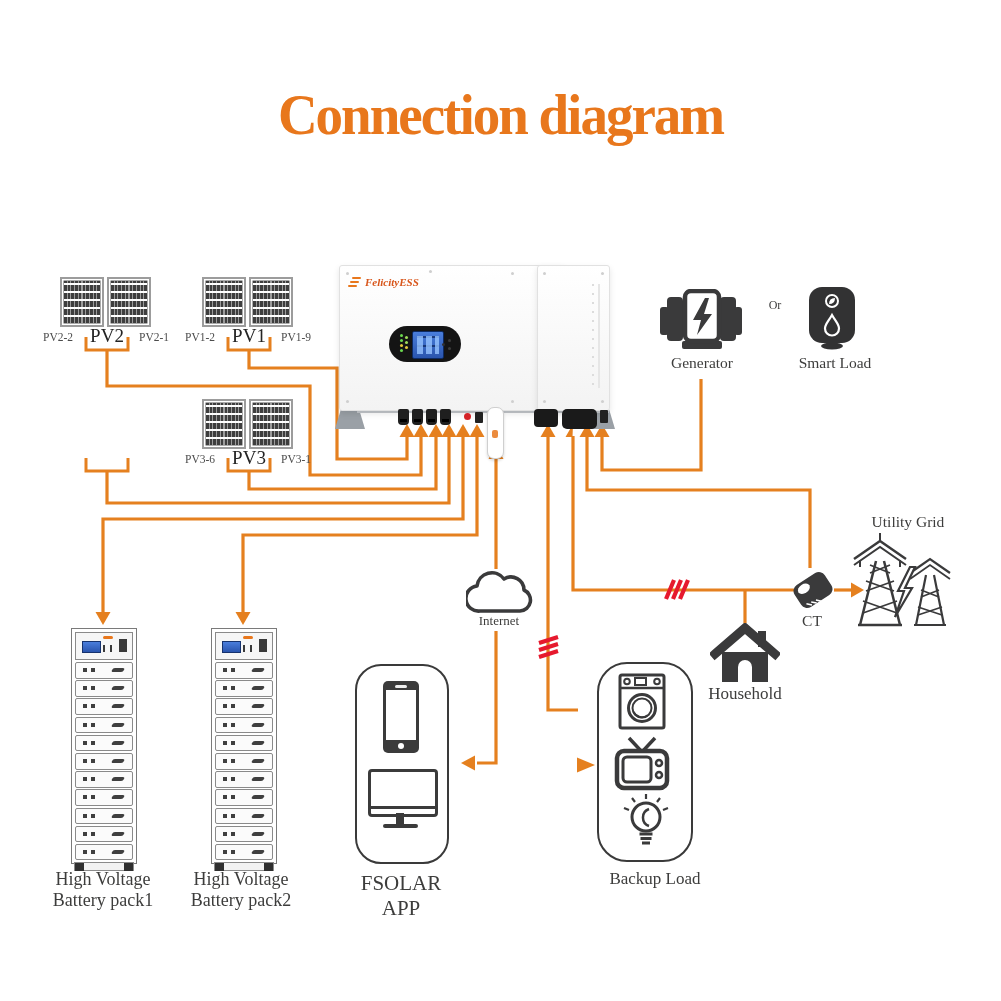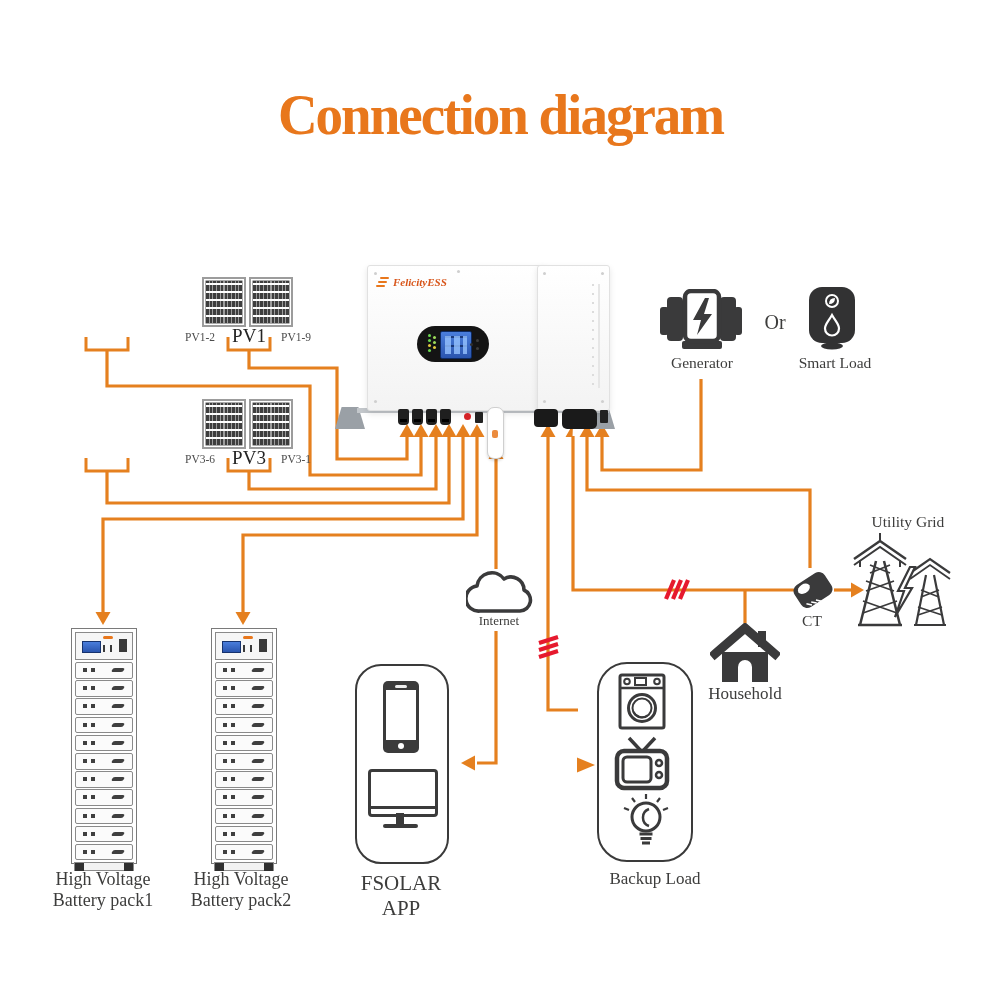--- a/index.html
+++ b/index.html
@@ -33,21 +33,21 @@
   .lbl2{line-height:21px;font-size:18px;}
   
   .inverter{position:absolute;left:333px;top:236px;width:285px;height:215px;z-index:3;}
   .inv-foot{position:absolute;top:144px;width:30px;height:22px;background:#9aa0a6;
             clip-path:polygon(22% 0,78% 0,100% 100%,0 100%);}
   .inv-foot.l{left:2px;} .inv-foot.r{left:252px;}
   .inv-rail{position:absolute;left:24px;top:145px;width:252px;height:5px;background:#c3c7cb;}
   .inv-main,.inv-side{position:absolute;top:2px;height:144px;border:1px solid #e1e1e1;
       border-radius:3px;background:linear-gradient(180deg,#ffffff,#f3f3f3);
       box-shadow:0 3px 6px rgba(0,0,0,.10);}
-  .inv-main{left:34px;width:179px;} .inv-side{left:204px;width:71px;}
+  .inv-main{left:6px;width:179px;padding-left:45px;} .inv-side{left:204px;width:71px;}
   .inv-side::after{content:"";position:absolute;left:54px;top:18px;width:2px;height:104px;
       background:repeating-linear-gradient(#dcdcdc 0 2px,transparent 2px 9px);
       box-shadow:6px 0 0 #e6e6e6;}
   .screws{position:absolute;left:6px;top:6px;width:3px;height:3px;border-radius:50%;
       background:#cfcfcf;box-shadow:165px 0 0 #cfcfcf,0 128px 0 #cfcfcf,
       165px 128px 0 #cfcfcf,83px -2px 0 #cfcfcf;}
   .screws2{position:absolute;left:5px;top:6px;width:3px;height:3px;border-radius:50%;
       background:#cfcfcf;box-shadow:58px 0 0 #cfcfcf,0 128px 0 #cfcfcf,58px 128px 0 #cfcfcf;}
   .brand{position:absolute;left:12px;top:10px;font-size:11px;font-weight:bold;
          font-style:italic;color:#D8551A;white-space:nowrap;}
@@ -185,20 +185,27 @@
     </g>
 
     <g>
       <path class="wire" d="M548,409 V683 H578"></path>
       <polygon class="ah" points="540.5,410 555.5,410 548,397"></polygon>
       <polygon class="ah" points="577,730.5 577,745.5 595,738"></polygon>
       <path class="hz" d="M539,616 L558,610 M539,623 L558,617 M539,630 L558,624"></path>
     </g>
   </svg>
 
+  <div class="pv-group" style="left:38px;top:250px">
+    <div class="panel p1"></div>
+    <div class="panel p2"></div>
+    <span class="pv-small l">PV2-2</span>
+    <span class="pv-big">PV2</span>
+    <span class="pv-small r">PV2-1</span>
+  </div>
   <div class="pv-group" style="left:180px;top:250px">
     <div class="panel p1"></div>
     <div class="panel p2"></div>
     <span class="pv-small l">PV1-2</span>
     <span class="pv-big">PV1</span>
     <span class="pv-small r">PV1-9</span>
   </div>
   <div class="pv-group" style="left:180px;top:372px">
     <div class="panel p1"></div>
     <div class="panel p2"></div>
@@ -239,21 +246,21 @@
     <rect x="0" y="18" width="9" height="28" rx="3" fill="#3a3a3b"></rect>
     <rect x="7" y="8" width="16" height="44" rx="4" fill="#3a3a3b"></rect>
     <rect x="60" y="8" width="16" height="44" rx="4" fill="#3a3a3b"></rect>
     <rect x="74" y="18" width="8" height="28" rx="3" fill="#3a3a3b"></rect>
     <rect x="22" y="52" width="40" height="8" rx="2" fill="#3a3a3b"></rect>
     <rect x="25" y="2" width="34" height="50" rx="6" fill="#fff" stroke="#3a3a3b" stroke-width="4.5"></rect>
     <path d="M45,9 L33,31 H41 L37,46 L52,25 H44 L49,9 Z" fill="#3a3a3b"></path>
   </svg>
   <div class="lbl" style="left:658px;top:327px;width:88px">Generator</div>
 
-  <div class="lbl" style="left:761px;top:284px;width:28px;font-size:20px">Or</div>
+  <div class="lbl" style="left:761px;top:271px;width:28px;font-size:12px">Or</div>
 
   <svg class="icon" style="left:806px;top:258px" width="52" height="68" viewBox="0 0 52 68">
     <ellipse cx="26" cy="61" rx="11" ry="3.5" fill="#323233"></ellipse>
     <rect x="3" y="2" width="46" height="56" rx="13" fill="#323233"></rect>
     <circle cx="26" cy="16" r="6" fill="none" stroke="#fff" stroke-width="2"></circle>
     <path d="M23,19 q0,-6 6,-6 q0,6 -6,6 Z" fill="#fff"></path>
     <path d="M26,30 c-4,7 -7,9.5 -7,13.5 a7,7 0 0 0 14,0 c0,-4 -3,-6.5 -7,-13.5 Z" fill="none" stroke="#fff" stroke-width="2.2"></path>
   </svg>
   <div class="lbl" style="left:781px;top:327px;width:108px">Smart Load</div>
 

